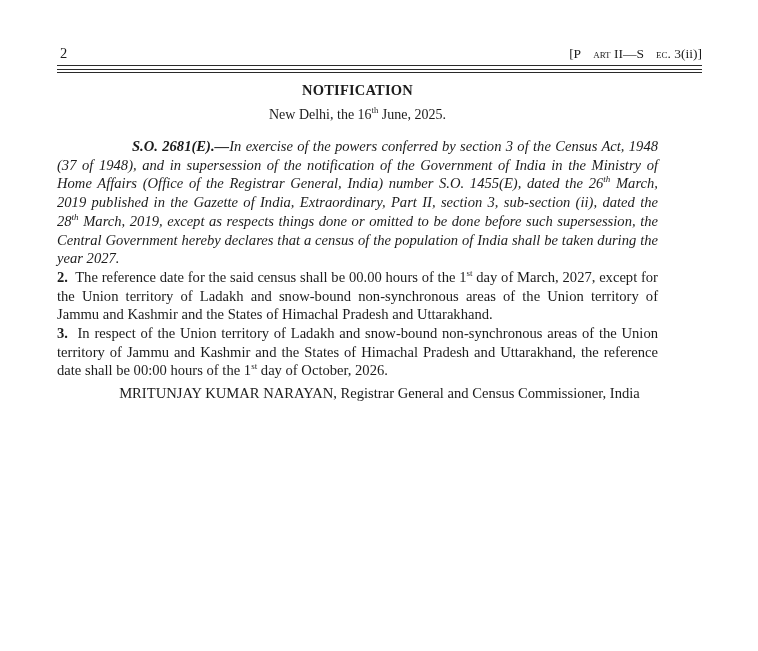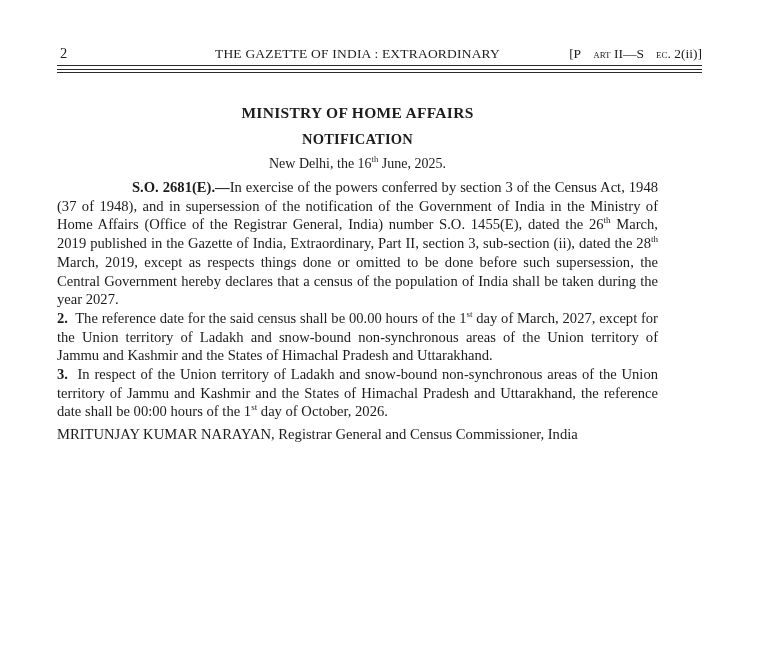--- a/index.html
+++ b/index.html
@@ -78,54 +78,52 @@
   .dateline {
     margin-top: 8px;
     text-align: center;
     font-size: 14px;
   }
   .para {
     font-size: 14.6px;
     line-height: 18.7px;
     text-align: justify;
   }
-  .para-1 { margin-top: 6px; text-indent: 75px; }
+  .para-1 { margin-top: 14px; text-indent: 75px; font-style: italic; }
   .para-2 { }
   .para-3 { }
   
   .file-number {
     margin-top: 16px;
     text-align: right;
     font-size: 14.6px;
   }
   .signatory {
     margin-top: 5px;
-    text-align: left;
+    text-align: center;
     font-size: 14.6px;
   }
   
   .b   { font-weight: bold; }
   .sup { font-size: 0.62em; vertical-align: super; line-height: 0; }
   .sc  { font-variant: small-caps; margin-left: 12px; }
 </style>
 </head>
 <body>
 
 <div class="page">
   <div class="sheet">
 
     <div class="running-header">
       <span class="page-num">2</span>
-      <span class="gazette-title">THE GAZETTE OF INDIA : EXTRAORDINARY</span>
-      <span class="part-label"><span>[P</span><span class="sc">art</span><span> II—S</span><span class="sc">ec</span><span>. 2(ii)]</span></span>
+      <span class="part-label"><span>[P</span><span class="sc">art</span><span> II—S</span><span class="sc">ec</span><span>. 3(ii)]</span></span>
     </div>
     <div class="double-rule"></div>
 
     <div class="content">
-      <div class="h-ministry">MINISTRY OF HOME AFFAIRS</div>
       <div class="h-notification">NOTIFICATION</div>
       <div class="dateline"><span>New Delhi, the 16</span><span class="sup">th</span><span> June, 2025.</span></div>
 
       <p class="para para-1"><span class="b">S.O. 2681(E).—</span><span>In exercise of the powers conferred by section 3 of the Census Act, 1948 (37 of 1948), and in supersession of the notification of the Government of India in the Ministry of Home Affairs (Office of the Registrar General, India) number S.O. 1455(E), dated the 26</span><span class="sup">th</span><span> March, 2019 published in the Gazette of India, Extraordinary, Part II, section 3, sub-section (ii), dated the 28</span><span class="sup">th</span><span> March, 2019, except as respects things done or omitted to be done before such supersession, the Central Government hereby declares that a census of the population of India shall be taken during the year 2027.</span></p>
       <p class="para para-2"><span class="b">2.</span><span>&nbsp; The reference date for the said census shall be 00.00 hours of the 1</span><span class="sup">st</span><span> day of March, 2027, except for the Union territory of Ladakh and snow-bound non-synchronous areas of the Union territory of Jammu and Kashmir and the States of Himachal Pradesh and Uttarakhand.</span></p>
       <p class="para para-3"><span class="b">3.</span><span>&nbsp; In respect of the Union territory of Ladakh and snow-bound non-synchronous areas of the Union territory of Jammu and Kashmir and the States of Himachal Pradesh and Uttarakhand, the reference date shall be 00:00 hours of the 1</span><span class="sup">st</span><span> day of October, 2026.</span></p>
     </div>
 
     <div class="signatory">MRITUNJAY KUMAR NARAYAN, Registrar General and Census Commissioner, India</div>
 

